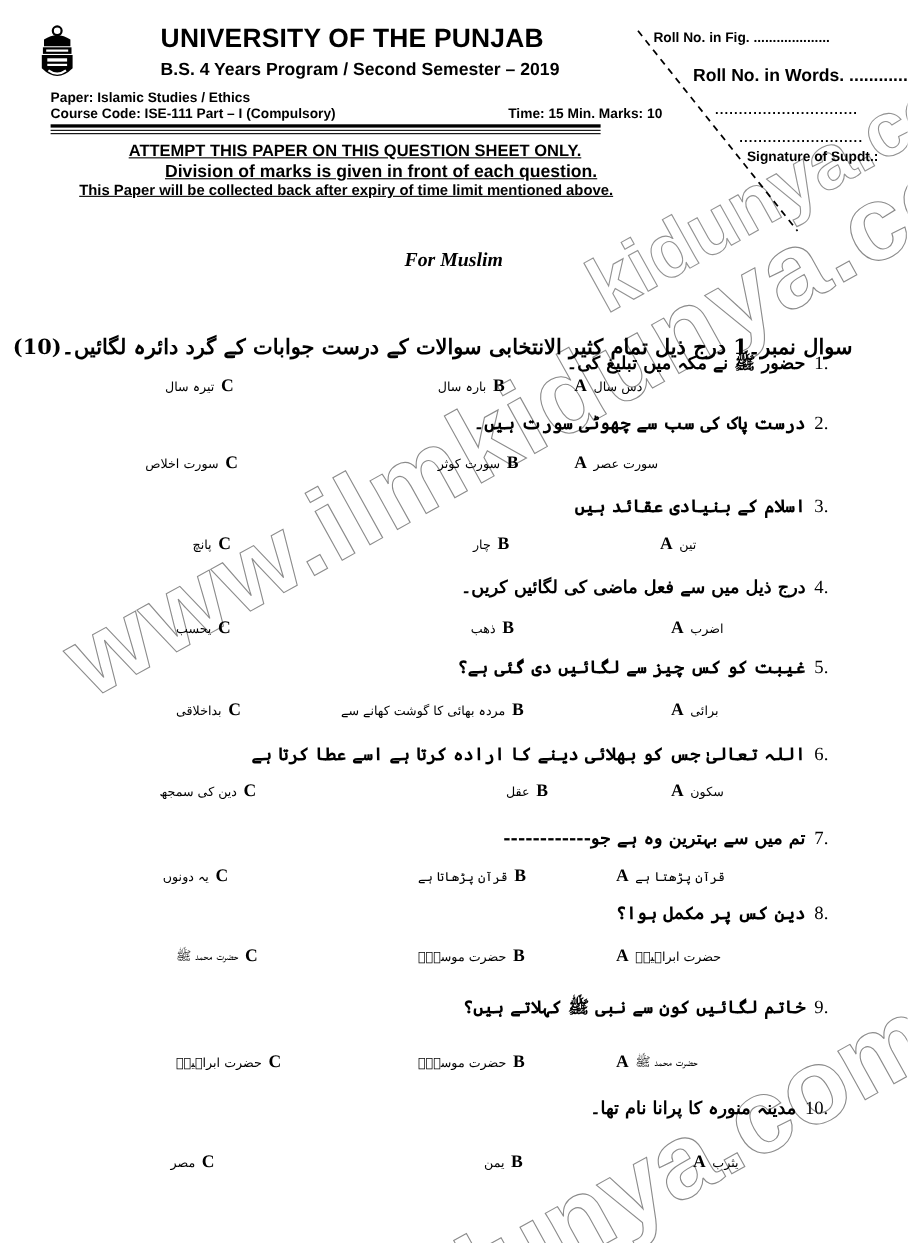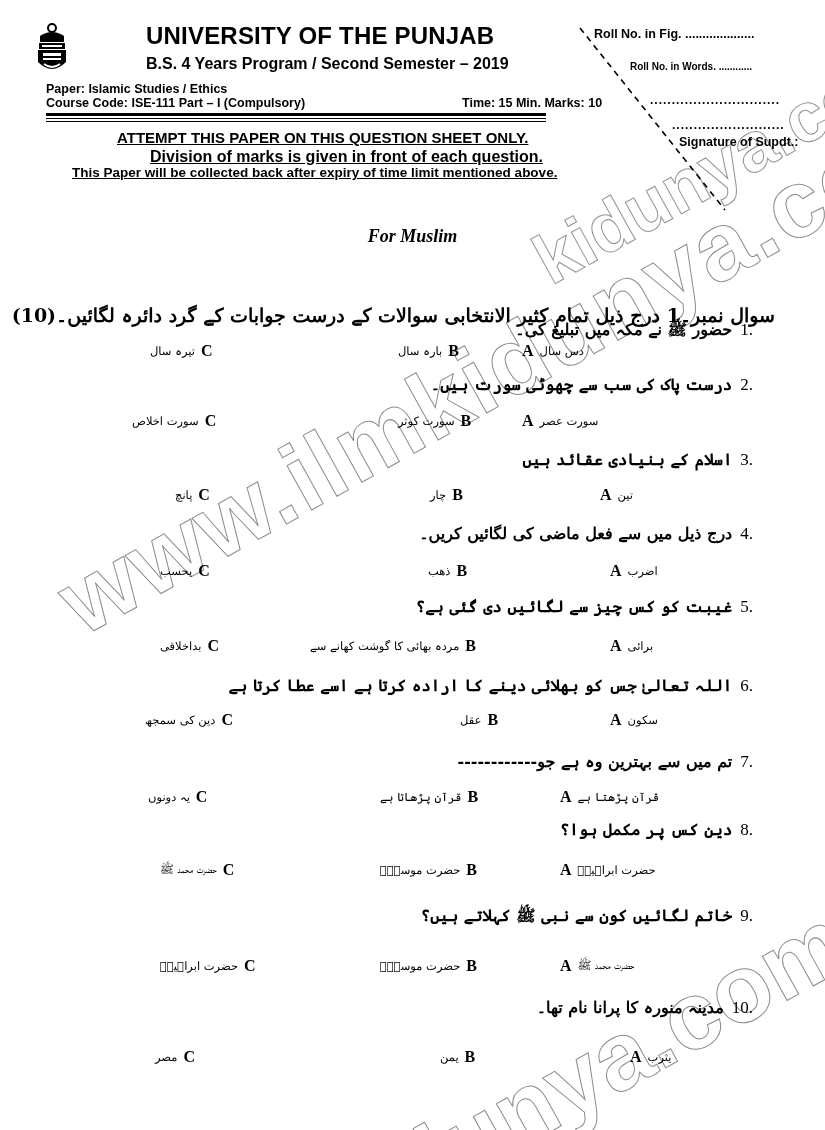--- a/index.html
+++ b/index.html
@@ -17,21 +17,21 @@
   .course { left:46px; top:96px; font-size:12.5px; font-weight:bold; white-space:nowrap; }
   .time-marks { left:462px; top:96px; font-size:12.5px; font-weight:bold; white-space:nowrap;text-align:center; }
   .rule1 { left:46px; top:113px; width:500px; height:3px; background:#000; }
   .rule2 { left:46px; top:118px; width:500px; height:1px; background:#000; }
   .rule3 { left:46px; top:121px; width:500px; height:1px; background:#000; }
   .instr1 { left:117px; top:129px; font-size:15px; font-weight:bold; text-decoration:underline; white-space:nowrap; }
   .instr2 { left:150px; top:148px; font-size:16px; font-weight:bold; text-decoration:underline; white-space:nowrap; }
   .instr3 { left:72px; top:165px; font-size:13.5px; font-weight:bold; text-decoration:underline; white-space:nowrap; }
   
   .roll-fig { left:594px; top:27px; font-size:12.5px; font-weight:bold; white-space:nowrap; }
-  .roll-words { left:620px; top:61px; font-size:10px; font-weight:bold; white-space:nowrap;padding-left:10px; }
+  .roll-words { left:620px; top:61px; font-size:16px; font-weight:bold; white-space:nowrap;padding-left:10px; }
   .dots-line { left:650px; top:93px; font-size:12px; font-weight:bold; white-space:nowrap; letter-spacing:1px; }
   .dots-line2 { left:672px; top:118px; font-size:12px; font-weight:bold; white-space:nowrap; letter-spacing:1px; }
   .sig { left:679px; top:135px; font-size:12.5px; font-weight:bold; white-space:nowrap; }
   .diag { left:0; top:0; width:825px; height:230px; pointer-events:none; }
   
   .for-muslim { left:0; width:825px; top:226px; text-align:center; font-family:"Liberation Serif", "DejaVu Serif", serif; font-style:italic; font-weight:bold; font-size:18px; }
   .urdu { direction:rtl; font-family:"DejaVu Serif", "Liberation Serif", serif; white-space:nowrap;margin-top:47px; }
   .q-head { right:50px; top:257px; font-size:19px; font-weight:bold; }
   .q { position:absolute; right:72px; font-size:16px; font-weight:bold; direction:rtl; font-family:"DejaVu Serif", serif; white-space:nowrap; }
   .qnum { font-family:"Liberation Serif", serif; font-size:17px; font-weight:normal; margin-left:8px; direction:ltr; unicode-bidi:isolate; }

